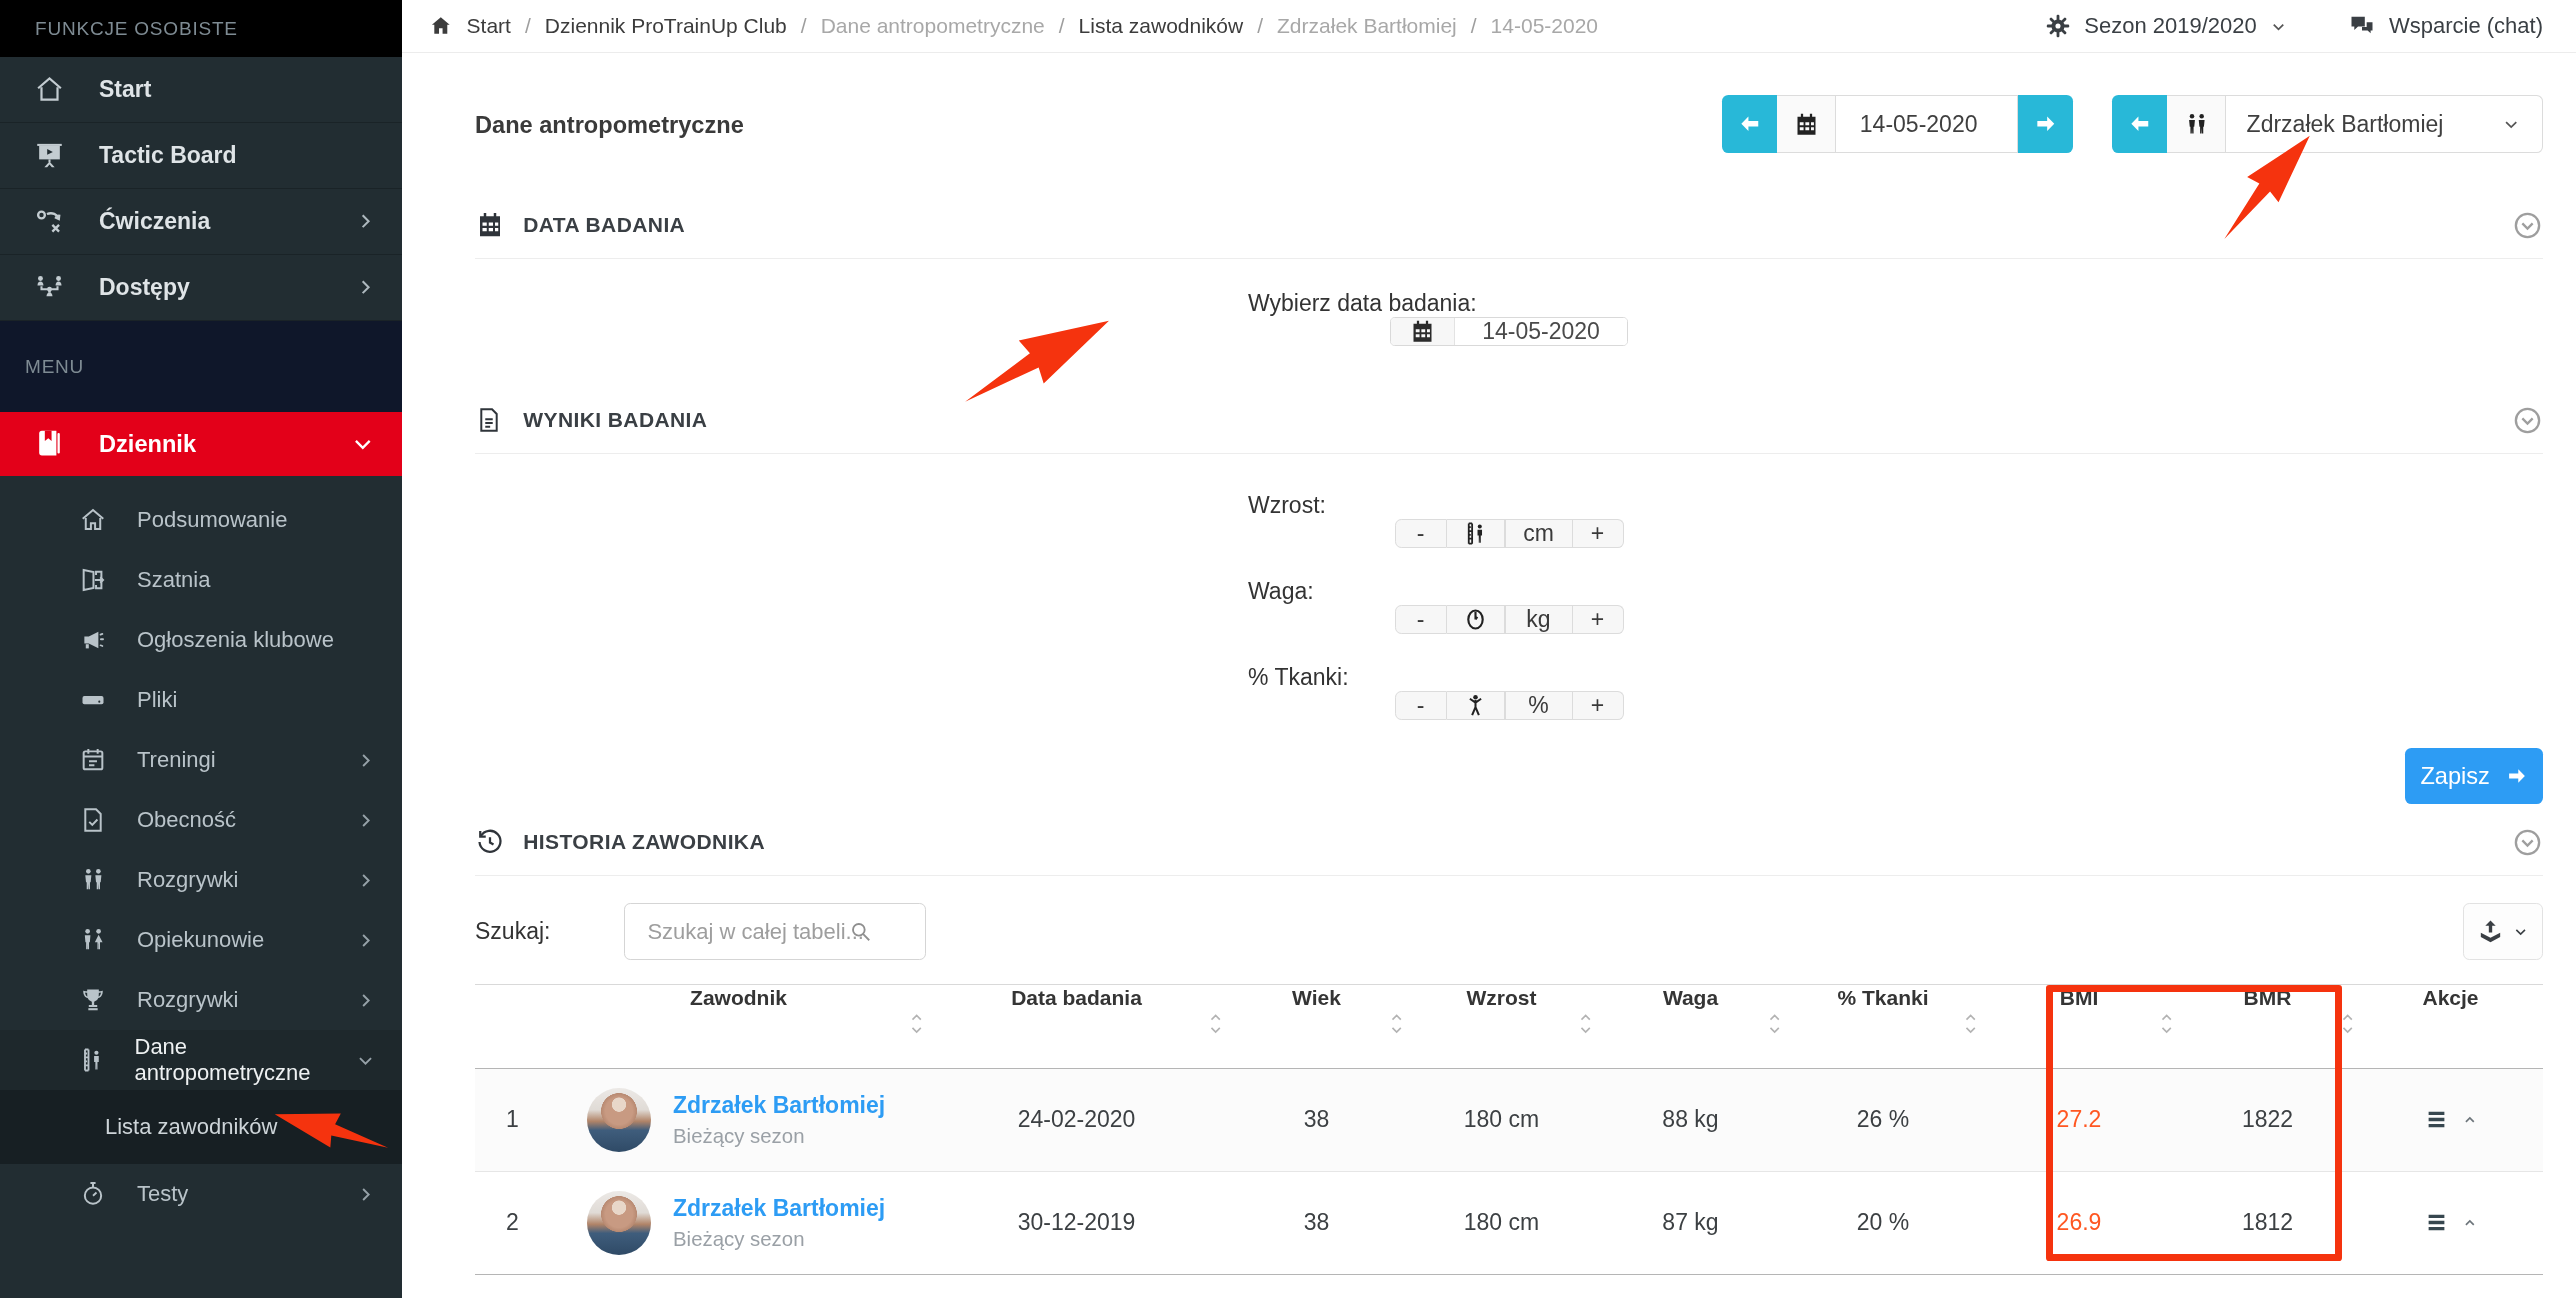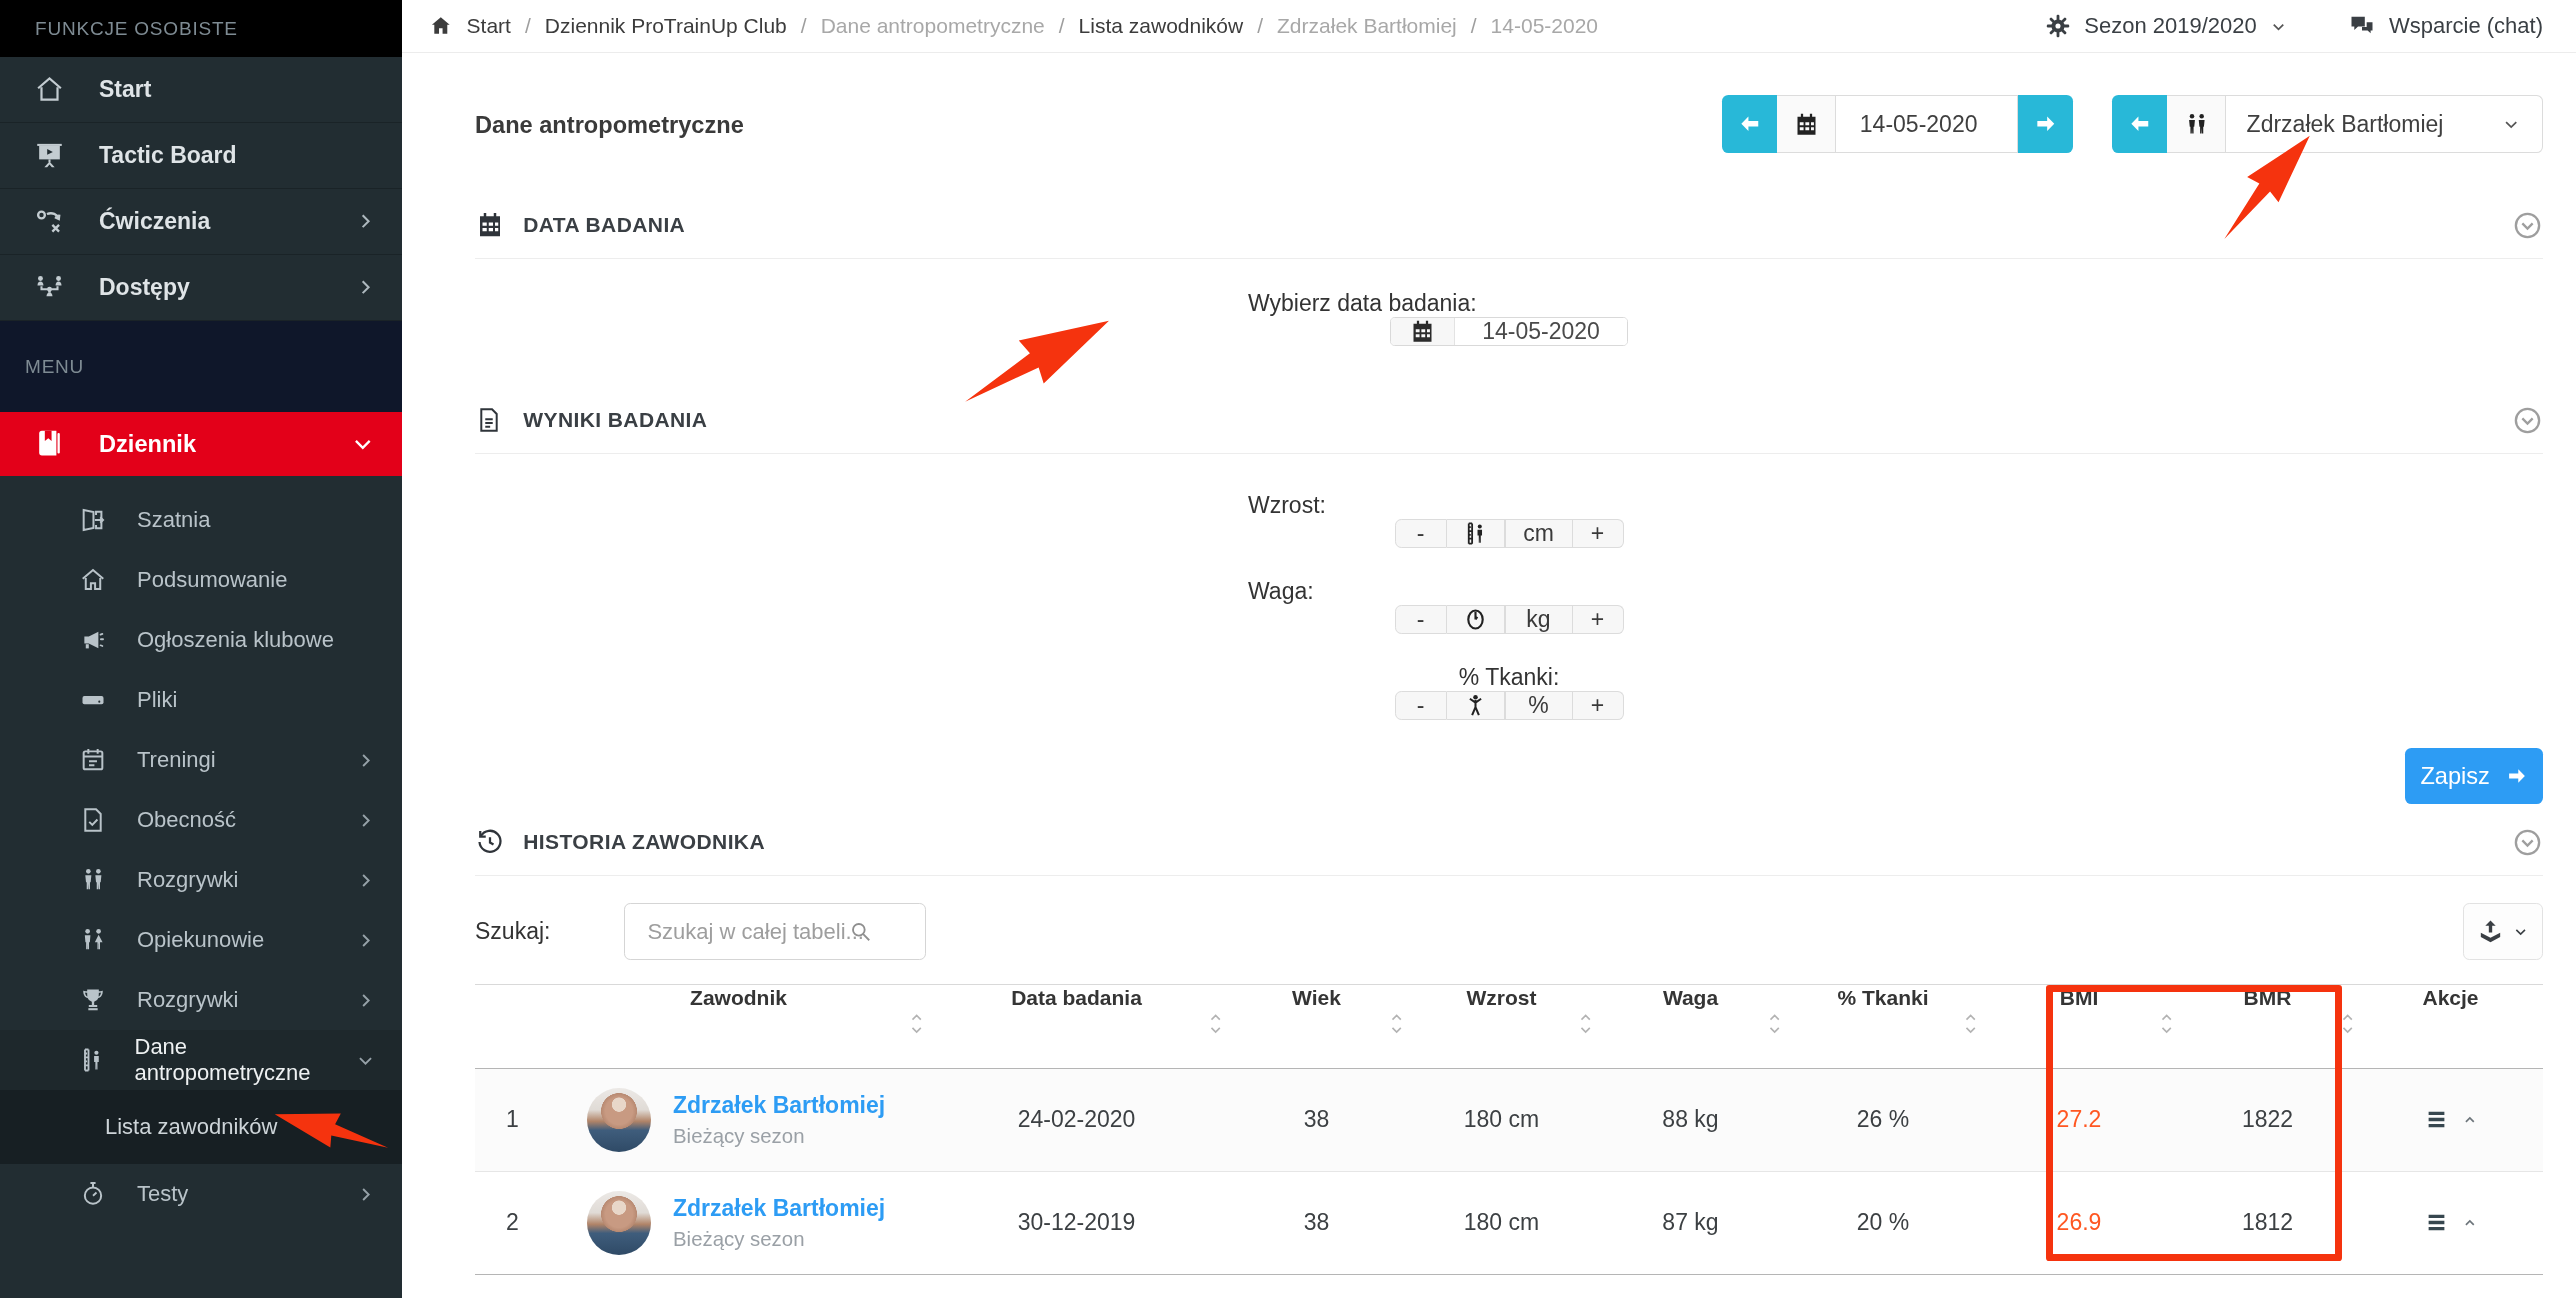--- a/index.html
+++ b/index.html
@@ -201,35 +201,35 @@
       <svg width="23.6" height="23.6" viewBox="0 0 24 24" fill="none" stroke="#fff" stroke-width="2.4">
           <path d="M5 9l7 7 7-7"></path>
         </svg>
     </span>
   </div>
 
   <div class="submenu">
     <div class="sm-item">
       <span class="ic">
         <svg width="28" height="28" viewBox="0 0 24 24" fill="none" stroke="currentColor" stroke-width="1.7">
+            <path d="M3.2 11 12 3.4 20.8 11"></path>
+            <path d="M5.8 10.2v9.6h4.4v-5h3.6v5h4.4v-9.6"></path>
+          </svg>
+      </span>
+      <span class="lbl">Podsumowanie</span>
+    </div>
+    <div class="sm-item">
+      <span class="ic">
+        <svg width="28" height="28" viewBox="0 0 24 24" fill="none" stroke="currentColor" stroke-width="1.7">
             <path d="M4 3.4l8.4 1.8v13.6L4 20.6z"></path>
             <path d="M14.6 7.8V5h4.6v14h-4.6v-2.8"></path>
             <path d="M13.6 12h7M18.2 9.6 20.6 12l-2.4 2.4"></path>
           </svg>
       </span>
       <span class="lbl">Szatnia</span>
-    </div>
-    <div class="sm-item">
-      <span class="ic">
-        <svg width="28" height="28" viewBox="0 0 24 24" fill="none" stroke="currentColor" stroke-width="1.7">
-            <path d="M3.2 11 12 3.4 20.8 11"></path>
-            <path d="M5.8 10.2v9.6h4.4v-5h3.6v5h4.4v-9.6"></path>
-          </svg>
-      </span>
-      <span class="lbl">Podsumowanie</span>
     </div>
     <div class="sm-item">
       <span class="ic">
         <svg width="28" height="28" viewBox="0 0 24 24" fill="currentColor">
             <path d="M16.6 5v14l-8.2-4H4.6v-6h3.8z"></path>
             <path d="M5.8 15.6h2.6v3.6H5.8z"></path>
             <rect x="18" y="10.6" width="3.4" height="1.6" rx="0.8"></rect>
             <rect x="17.6" y="6.4" width="3.2" height="1.5" rx="0.7" transform="rotate(-20 19 7)"></rect>
             <rect x="17.6" y="16" width="3.2" height="1.5" rx="0.7" transform="rotate(20 19 17)"></rect>
           </svg>
@@ -560,21 +560,21 @@
               <ellipse cx="12" cy="12" rx="6.4" ry="8"></ellipse>
               <path d="M12 12V5.2M12 12l1.6-2.4"></path>
             </svg>
         </span>
         <span class="ng-part ng-input"></span>
         <span class="ng-part ng-unit">kg</span>
         <span class="ng-part ng-plus">+</span>
       </div>
     </div>
 
-    <div class="field-row" style="margin-top:30px;text-align:center;">
+    <div class="field-row" style="margin-top:30px;">
       <div class="f-label">% Tkanki:</div>
       <div class="num-group">
         <span class="ng-part ng-minus">-</span>
         <span class="ng-part ng-icon">
           <svg width="27" height="27" viewBox="0 0 24 24">
               <circle cx="12" cy="4.6" r="2" fill="#222"></circle>
               <g fill="none" stroke="#222" stroke-width="1.8">
                 <path d="M12 7v6.4M12 13.4l-3 7.2M12 13.4l3 7.2M12 9.4 7 6M12 9.4 17 6"></path>
               </g>
             </svg>

